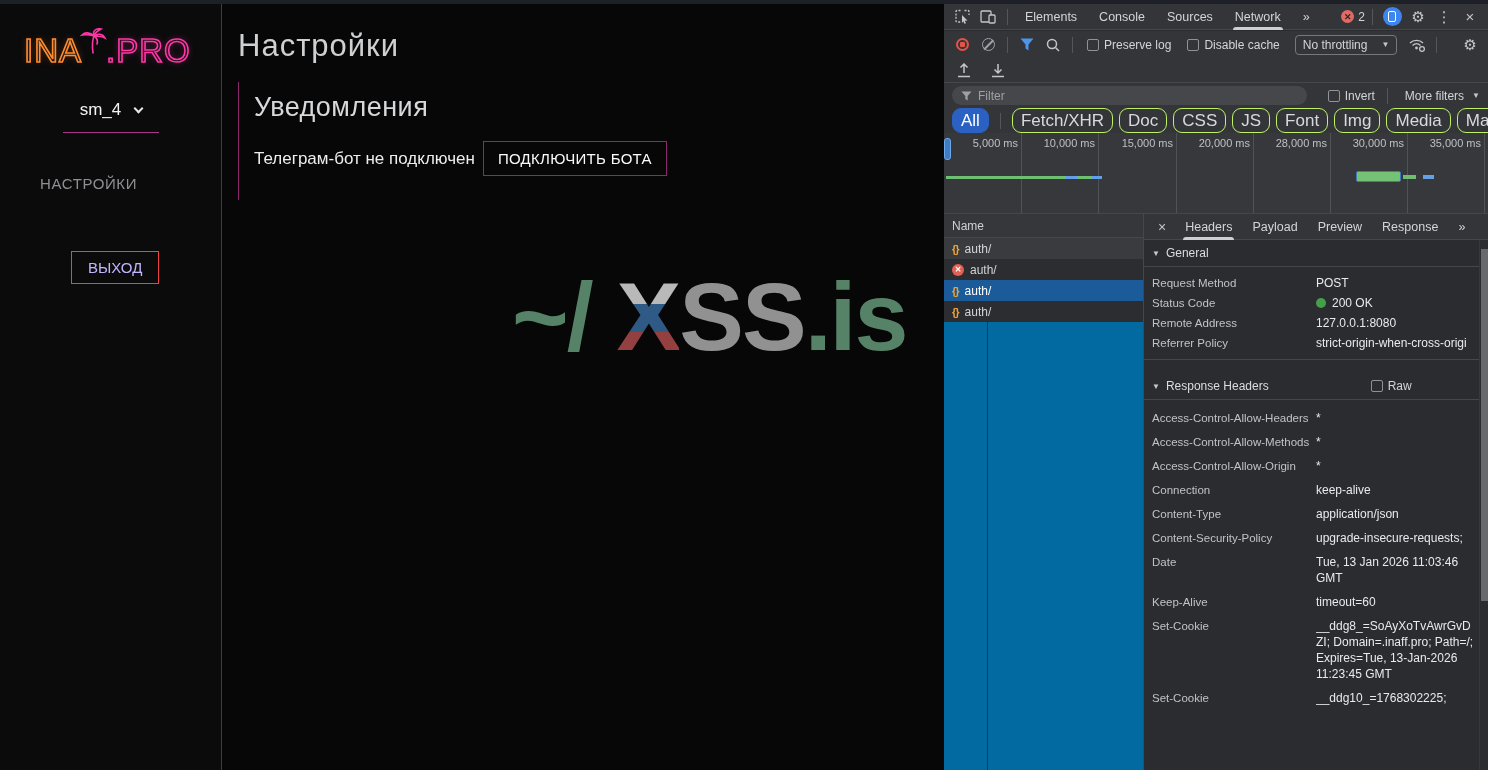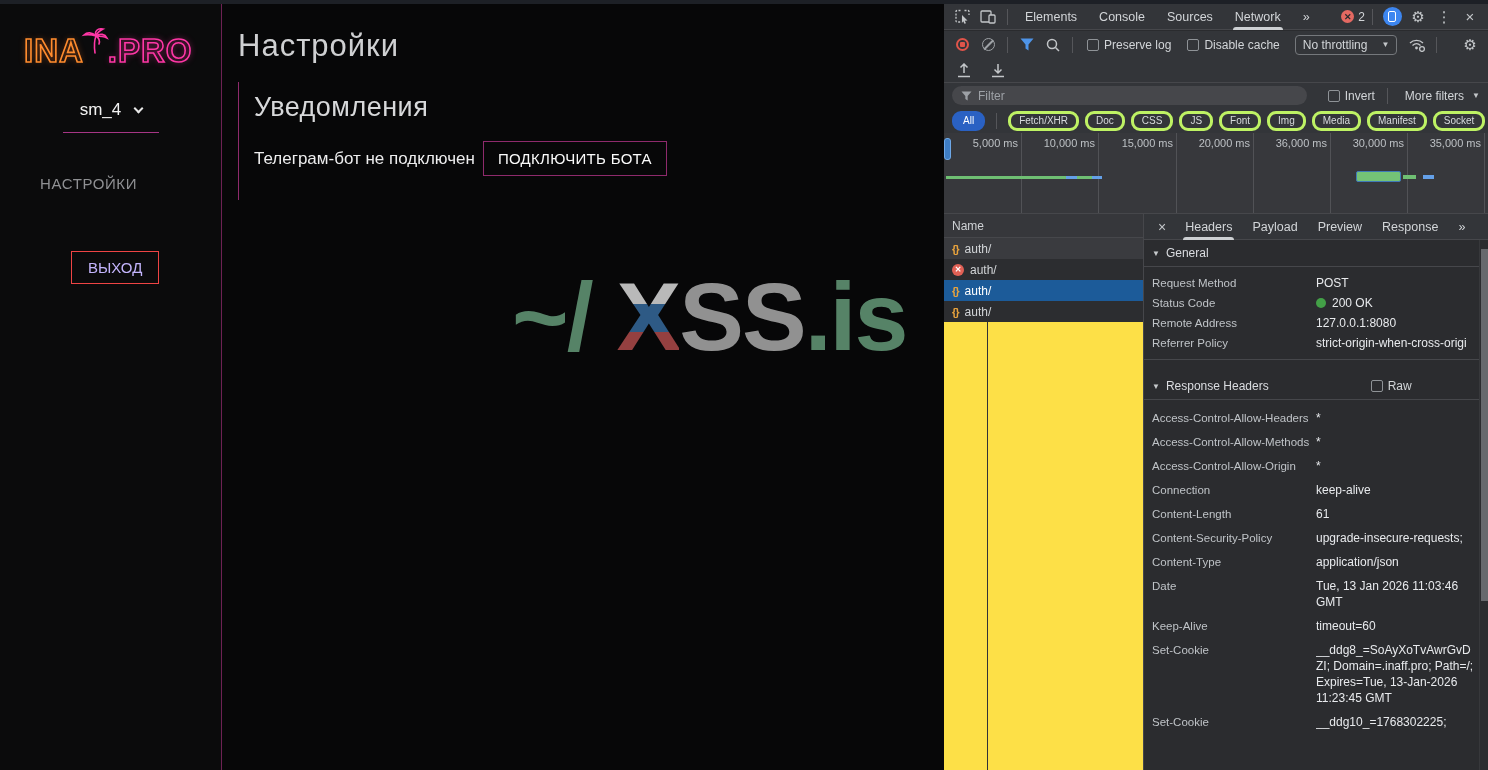--- a/index.html
+++ b/index.html
@@ -6,21 +6,21 @@
   html,body { background:#000; }
   body { font-family:"Liberation Sans", sans-serif; }
   .stage { position:relative; width:1488px; height:770px; overflow:hidden; background:#060607; }
 
   
   .topstrip { position:absolute; left:0; top:0; width:1488px; height:4px; background:#1d2026; z-index:40; }
 
   
   .app { position:absolute; left:0; top:0; width:944px; height:770px; background:#070708; }
   .sidebar { position:absolute; left:0; top:0; width:222px; height:770px; background:#0b0b0c; border-right:1px solid #6d2153; }
-  .logo { position:absolute; left:24px; top:28px; font-size:33px; font-weight:700; letter-spacing:1px; white-space:nowrap; display:flex; align-items:flex-end;text-align:right; }
+  .logo { position:absolute; left:24px; top:28px; font-size:33px; font-weight:400; letter-spacing:1px; white-space:nowrap; display:flex; align-items:flex-end;text-align:right; }
   .logo .l1 { color:transparent; -webkit-text-stroke:1.6px #ff8c2e; text-shadow:0 0 7px rgba(255,120,40,.35); }
   .logo .l2 { color:transparent; -webkit-text-stroke:1.6px #ff37a6; text-shadow:0 0 7px rgba(255,55,166,.4); }
   .palm { margin:0 -2px 16px -4px; }
   .account { position:absolute; left:0; top:100px; width:222px; text-align:center; color:#f2f2f2; font-size:17px; cursor:pointer; }
   .account .chev { display:inline-block; width:7px; height:7px; border-right:2px solid #e8e8e8; border-bottom:2px solid #e8e8e8; transform:rotate(45deg); margin-left:14px; margin-bottom:3px; }
   .account .underline { margin:12px auto 0; width:96px; height:1px; background:#a63585; }
   .navitem { position:absolute; left:40px; top:175px; color:#8f9093; font-size:15px; letter-spacing:.6px; cursor:pointer; }
   .logoutbtn { position:absolute; left:71px; top:251px; padding:7px 16px; background:transparent; border:1px solid #ef4444; color:#c4b5fd; font-size:15px; font-family:inherit; cursor:pointer; }
   .main { position:absolute; left:222px; top:0; width:722px; height:770px; padding-left:16px; }
   .main h1 { margin-top:28px; font-size:31px; font-weight:300; color:#cfd0d2; letter-spacing:1px; }
@@ -62,30 +62,30 @@
   .dd-arrow { font-size:8px; color:#c3c6c9; }
 
   .dt-iorow { top:54px; height:25px; background:#333539; border-bottom:1px solid #46474b; padding:0 8px; gap:10px; }
 
   .dt-filterrow { top:79px; height:25px; background:#333539; padding:0 8px; }
   .filter-pill { display:flex; align-items:center; gap:6px; width:360px; height:19px; border-radius:10px; background:#46474b; padding:0 9px; color:#9da1a6; }
   .dt-filterrow .right { display:flex; align-items:center; margin-left:14px; }
   .morefilters { display:flex; align-items:center; gap:8px; color:#d2d5d8; cursor:pointer; margin-left:12px; white-space:nowrap; }
 
   .dt-chiprow { top:104px; height:25px; background:#333539; padding:0 8px; gap:6px; }
-  .chip { border:3px solid #bef264; border-radius:9px; padding:1.5px 8px; font-size:10px; color:#d7dadd; cursor:pointer; white-space:nowrap; }
+  .chip { border:1px solid #bef264; border-radius:9px; padding:1.5px 8px; font-size:17px; color:#d7dadd; cursor:pointer; white-space:nowrap; }
   .chip.active { background:#2a61c3; border-color:#2a61c3; color:#fff; }
 
   .dt-timeline { position:absolute; left:0; top:129px; width:544px; height:81px; background:#37383c; border-bottom:1px solid #46474b; overflow:hidden; }
   .gridline { position:absolute; top:0; bottom:0; width:1px; background:#515256; }
   .tick { position:absolute; top:4px; width:70px; text-align:right; font-size:11px; color:#bcc0c4; }
   .tl-handle { position:absolute; left:0; top:5px; width:7px; height:22px; background:#3e7dc4; border:1px solid #6ea8e8; border-radius:3px; }
   .bar { position:absolute; }
 
-  .dt-body { position:absolute; left:0; top:210px; width:544px; height:556px; background:#fde047; }
+  .dt-body { position:absolute; left:0; top:210px; width:544px; height:556px; background:#0369a1; }
   .reqlist { position:absolute; left:0; top:0; width:200px; height:556px; border-right:1px solid #46474b; }
   .req-colline { position:absolute; left:43px; top:0; bottom:0; width:1px; background:#313236; }
   .req-header { position:relative; height:24px; background:#36373b; border-bottom:1px solid #46474b; display:flex; align-items:center; padding-left:8px; color:#cfd2d5; }
   .req-row { height:21px; display:flex; align-items:center; padding-left:8px; gap:6px; font-size:12px; color:#d2d5d8; cursor:pointer; position:relative; }
   .req-row.shade { background:#3a3b3f; }
   .req-row.dark { background:#2c2d30; }
   .req-row.selected { background:#1c5b99; color:#fff; }
   .json-ic { color:#e8a33d; font-size:11px; font-weight:bold; letter-spacing:-1px; }
   .errrow-ic { width:12px; height:12px; border-radius:50%; background:#e06055; color:#fff; font-size:8px; font-weight:bold; display:flex; align-items:center; justify-content:center; }
 
@@ -311,21 +311,21 @@
       <div class="gridline" style="left:154px"></div>
       <div class="gridline" style="left:232px"></div>
       <div class="gridline" style="left:309px"></div>
       <div class="gridline" style="left:386px"></div>
       <div class="gridline" style="left:463px"></div>
       <div class="gridline" style="left:540px"></div>
       <div class="tick" style="left:4px">5,000 ms</div>
       <div class="tick" style="left:81px">10,000 ms</div>
       <div class="tick" style="left:159px">15,000 ms</div>
       <div class="tick" style="left:236px">20,000 ms</div>
-      <div class="tick" style="left:313px">36,000 ms</div>
+      <div class="tick" style="left:313px">28,000 ms</div>
       <div class="tick" style="left:390px">30,000 ms</div>
       <div class="tick" style="left:467px">35,000 ms</div>
       <div class="tl-handle"></div>
       <div class="bar" style="left:2px;top:43px;width:152px;height:3px;background:#6fbf73"></div>
       <div class="bar" style="left:122px;top:43px;width:11px;height:3px;background:#64a0e8"></div>
       <div class="bar" style="left:148px;top:43px;width:10px;height:3px;background:#64a0e8"></div>
       <div class="bar" style="left:412px;top:38px;width:45px;height:11px;background:#74c276;border:1.5px solid #3f79b8;border-radius:2px"></div>
       <div class="bar" style="left:459px;top:42px;width:13px;height:4px;background:#6fbf73"></div>
       <div class="bar" style="left:479px;top:42px;width:11px;height:4px;background:#64a0e8"></div>
     </div>
@@ -420,32 +420,28 @@
               </div>
             <div class="kv">
                 <span class="k">Access-Control-Allow-Origin</span>
                 <span class="v">*</span>
               </div>
             <div class="kv">
                 <span class="k">Connection</span>
                 <span class="v">keep-alive</span>
               </div>
             <div class="kv">
-                <span class="k">Content-Length</span>
-                <span class="v">61</span>
+                <span class="k">Content-Type</span>
+                <span class="v">application/json</span>
               </div>
             <div class="kv">
                 <span class="k">Content-Security-Policy</span>
                 <span class="v">upgrade-insecure-requests;</span>
               </div>
             <div class="kv">
-                <span class="k">Content-Type</span>
-                <span class="v">application/json</span>
-              </div>
-            <div class="kv">
                 <span class="k">Date</span>
                 <span class="v">Tue, 13 Jan 2026 11:03:46 GMT</span>
               </div>
             <div class="kv">
                 <span class="k">Keep-Alive</span>
                 <span class="v">timeout=60</span>
               </div>
             <div class="kv">
                 <span class="k">Set-Cookie</span>
                 <span class="v">__ddg8_=SoAyXoTvAwrGvDZI; Domain=.inaff.pro; Path=/; Expires=Tue, 13-Jan-2026 11:23:45 GMT</span>

